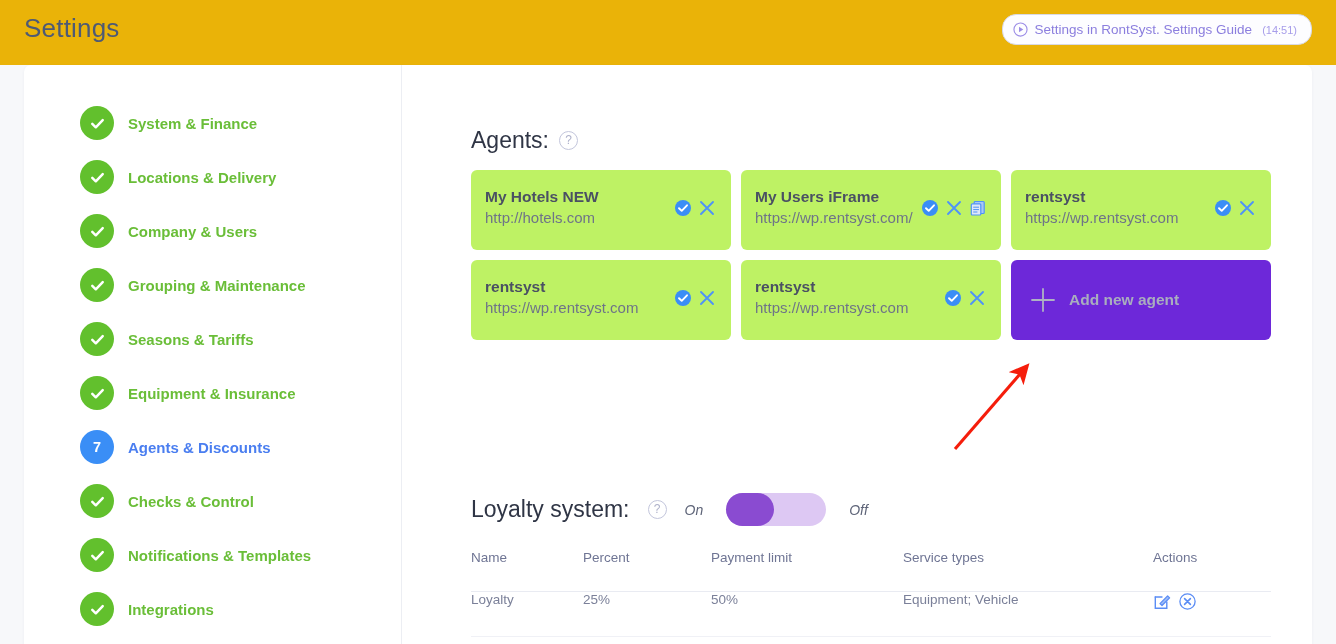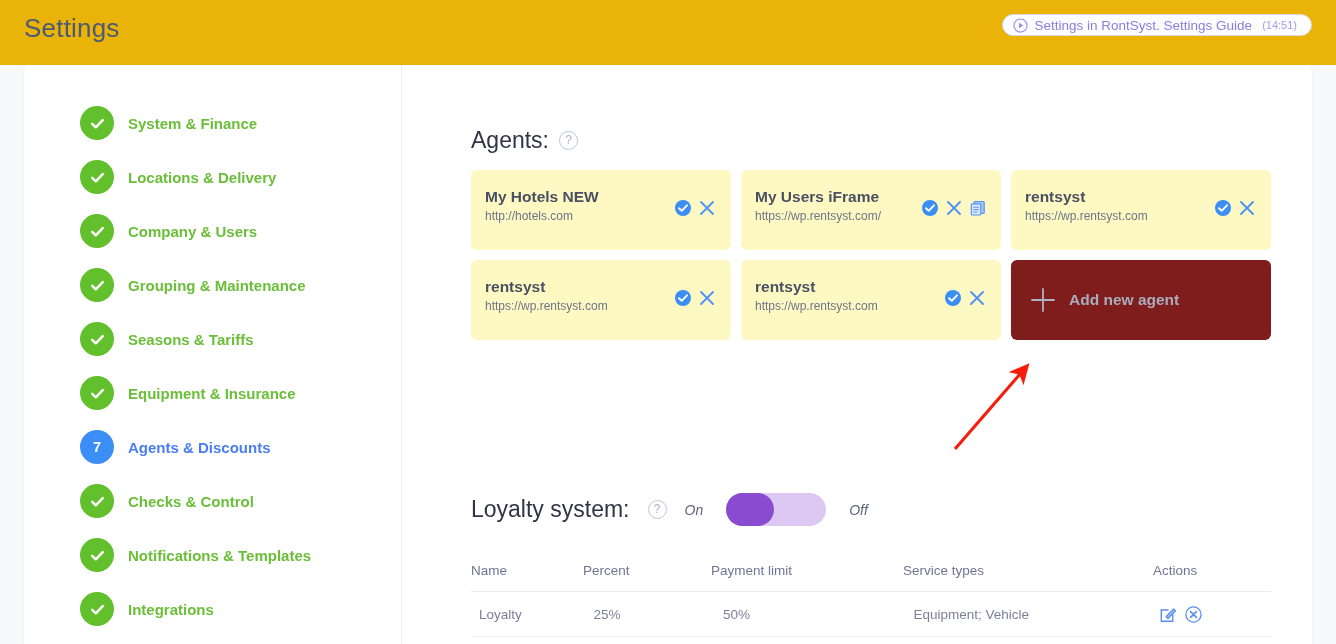--- a/index.html
+++ b/index.html
@@ -14,21 +14,21 @@
   .topbar {
     position: absolute; left: 0; top: 0; width: 1336px; height: 65px;
     background: #eab308;
   }
   .page-title {
     position: absolute; left: 24px; top: 13px;
     font-size: 26px; color: #4e5a75; font-weight: 400; letter-spacing: .2px;
   }
   .guide-btn {
     position: absolute; right: 24px; top: 14px;
-    height: 22px; padding: 0 14px 0 10px;
+    height: 31px; padding: 0 14px 0 10px;
     border: 1px solid #d8d9e4; border-radius: 14px;
     background: #fdfdff; display: flex; align-items: center; gap: 7px;
     cursor: pointer;
   }
   .guide-btn .play-ic { width: 15px; height: 15px; display: block; flex: none; }
   .guide-label { font-size: 13.5px; color: #8b7ede; white-space: nowrap; }
   .guide-time { font-size: 11px; color: #a79dea; margin-left: 3px; }
 
   
   .panel {
@@ -75,66 +75,66 @@
   }
 
   
   .agent-grid {
     position: absolute; left: 69px; top: 105px;
     width: 800px;
     display: grid; grid-template-columns: repeat(3, 260px);
     gap: 10px 10px;
   }
   .agent-card {
-    height: 80px; background: #fef9c3; border-radius: 6px;
+    height: 80px; background: #bef264; border-radius: 6px;
     position: relative; padding: 18px 14px 0 14px; cursor: pointer;
   }
   .agent-name {
     font-size: 15.5px; font-weight: 700; color: #4a5063;
     white-space: nowrap; overflow: hidden; text-overflow: ellipsis;
     max-width: 178px;
   }
   .agent-url {
-    font-size: 12px; color: #6e7488; margin-top: 3px;
+    font-size: 15px; color: #6e7488; margin-top: 3px;
     white-space: nowrap; overflow: hidden; text-overflow: ellipsis;
     max-width: 190px;
   }
   .agent-actions {
     position: absolute; right: 14px; top: 28px;
     display: flex; align-items: center; gap: 5px;
   }
   .agent-actions svg { display: block; cursor: pointer; }
 
   .add-card {
-    height: 80px; background: #7f1d1d; border-radius: 6px;
+    height: 80px; background: #6d28d9; border-radius: 6px;
     display: flex; align-items: center; gap: 12px; padding-left: 18px;
     cursor: pointer;
   }
   .add-card .plus-ic { width: 28px; height: 28px; display: block; flex: none; }
   .add-label { font-size: 15.5px; font-weight: 700; color: #a9adbe; }
 
   
   .loyalty-head { position: absolute; left: 69px; top: 428px; display: flex; align-items: center; gap: 18px; justify-content: flex-end; }
   .sw-text { font-size: 14px; color: #5e6478; font-style: italic; }
   .switch {
     width: 100px; height: 33px; border-radius: 17px; background: #ddc8f3;
     position: relative; cursor: pointer; margin: 0 5px;
   }
   .switch .knob {
     position: absolute; left: 0; top: 0; width: 48px; height: 33px;
     border-radius: 17px; background: #8a4bd1;
   }
 
   
   .tbl { position: absolute; left: 69px; top: 485px; width: 800px; }
-  .tbl-row { display: flex; align-items: center; }
+  .tbl-row { display: flex; align-items: flex-start; }
   .tbl-head { height: 42px; border-bottom: 1px solid #e9ebf2; }
   .tbl-head div { font-size: 13.5px; color: #6f7594; }
   .tbl-body { height: 45px; border-bottom: 1px solid #f0f1f6; }
-  .tbl-body div { font-size: 13.5px; color: #7b8099; margin-left: 8px; }
+  .tbl-body div { font-size: 13.5px; color: #7b8099; }
   .c-name { width: 112px; }
   .c-percent { width: 128px; }
   .c-limit { width: 192px; }
   .c-service { width: 250px; }
   .c-actions { width: 118px; display: flex; align-items: center; gap: 6px; }
   .c-actions svg { display: block; cursor: pointer; }
 
   
   .arrow-layer { position: absolute; left: 0; top: 0; width: 1336px; height: 644px; pointer-events: none; }
 </style>

